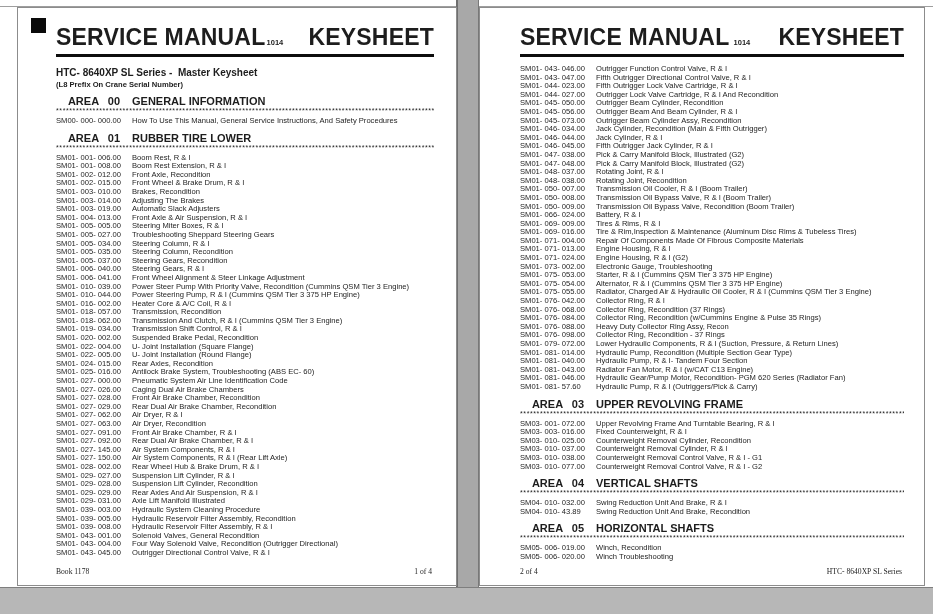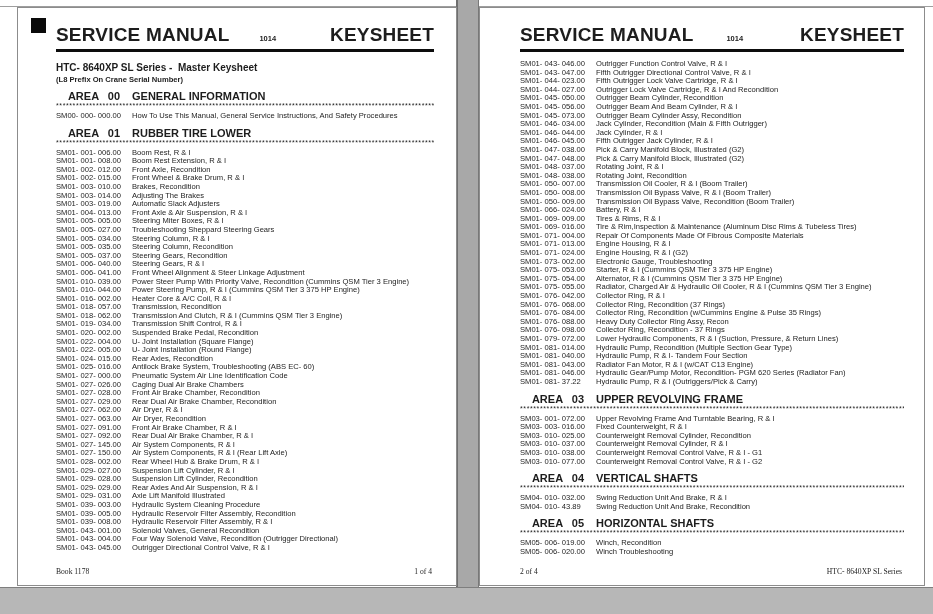--- a/index.html
+++ b/index.html
@@ -61,21 +61,21 @@
   }
   .page-right .page-inner { padding: 16px 20px 0 40px; }
   .page-header {
     display: flex;
     justify-content: space-between;
     align-items: baseline;
     border-bottom: 3px solid #0d0d0d;
     padding-bottom: 3px;
   }
   .hdr-title, .hdr-right {
-    font-size: 19px;
+    font-size: 23px;
     font-weight: bold;
     letter-spacing: 0.2px;
     white-space: nowrap;
   }
   .hdr-num {
     font-size: 7.5px;
     font-weight: bold;
     position: relative;
     left: -12px;
   }
@@ -516,21 +516,21 @@
             </div>
             <div class="row">
               <span class="code">SM01- 081- 043.00</span>
               <span class="desc">Radiator Fan Motor, R &amp; I (w/CAT C13 Engine)</span>
             </div>
             <div class="row">
               <span class="code">SM01- 081- 046.00</span>
               <span class="desc">Hydraulic Gear/Pump Motor, Recondition- PGM 620 Series (Radiator Fan)</span>
             </div>
             <div class="row">
-              <span class="code">SM01- 081- 37.22</span>
+              <span class="code">SM01- 081- 57.60</span>
               <span class="desc">Hydraulic Pump, R &amp; I  (Outriggers/Pick &amp; Carry)</span>
             </div>
           </div>
           <div class="section">
             <div class="section-head">
               <span class="area">AREA   03</span>
               <span class="area-name">UPPER REVOLVING FRAME</span>
             </div>
             <div class="stars">**************************************************************************************************************************************************</div>
             <div class="row">

